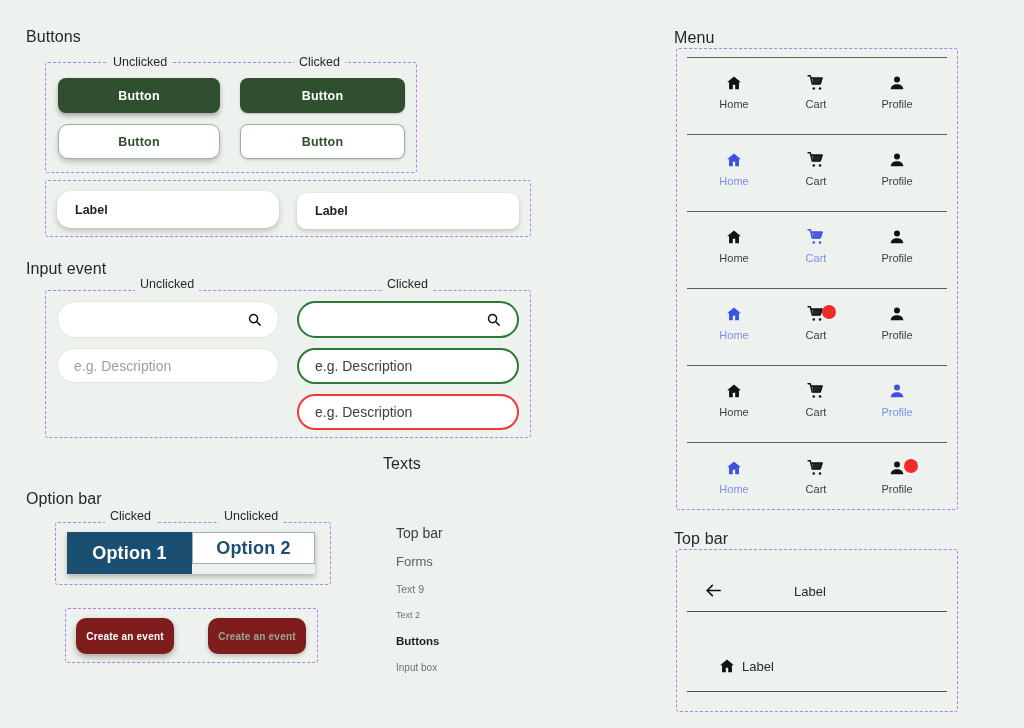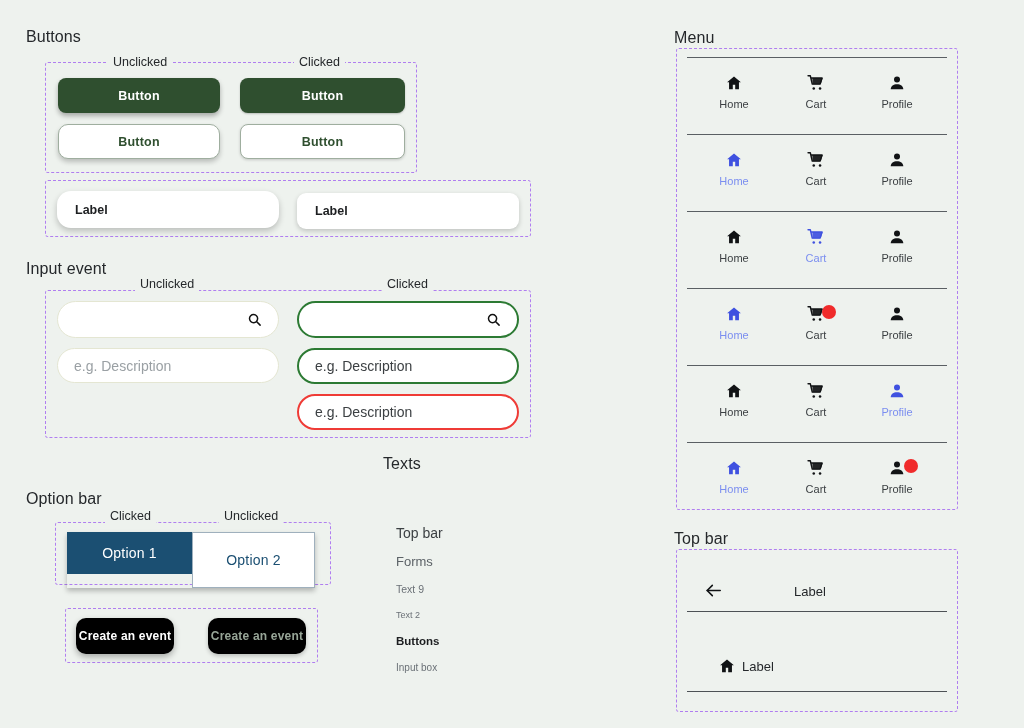--- a/index.html
+++ b/index.html
@@ -82,31 +82,31 @@
   .inputbox.ok     { border: 2px solid #2c7a33; }
   .inputbox.error  { border: 2px solid #ef3b36; }
   .inputbox .ph    { color: #9aa0a4; }
   .inputbox .val   { color: #3c4043; }
   .inputbox .srch  { margin-left: auto; display: flex; align-items: center; }
 
   
   .optbar { position: absolute; display: flex; box-shadow: 0 3px 5px rgba(0,0,0,.25); }
   .opt {
     display: flex; align-items: center; justify-content: center;
-    font-size: 14px; font-weight: normal; cursor: pointer;
+    font-size: 18px; font-weight: bold; cursor: pointer;
     letter-spacing: .2px;
   }
   .opt.on  { background: #1b4f72; color: #ffffff; }
   .opt.off { background: #ffffff; color: #1b4f72; border: 1px solid #9fb0bd; }
 
   .event-btn {
     position: absolute;
     display: flex; align-items: center; justify-content: center;
-    background: #000000; border-radius: 10px;
-    font-size: 12px; font-weight: bold;
+    background: #7f1d1d; border-radius: 10px;
+    font-size: 10px; font-weight: bold;
     letter-spacing: .2px; cursor: pointer;
   }
   .event-btn.primary { color: #ffffff; box-shadow: 0 3px 6px rgba(0,0,0,.30); }
   .event-btn.muted   { color: #97a597; box-shadow: 0 2px 4px rgba(0,0,0,.22); }
 
   
   .texts { position: absolute; left: 396px; top: 525px; }
   .t-h1 { font-size: 21px; font-weight: bold; color: #111315; letter-spacing: -.2px; margin-bottom: 13px; }
   .t-h2 { font-size: 14px; color: #3c4043; margin-bottom: 13px; }
   .t-h3 { font-size: 13px; color: #5c6267; margin-bottom: 14px; }
@@ -190,21 +190,21 @@
   </div>
 
   <div class="section-title" style="left:26px; top:490px;">Option bar</div>
 
   <div class="dashed" style="left:55px; top:522px; width:276px; height:63px;"></div>
   <div class="state-label" style="left:105px; top:509px;">Clicked</div>
   <div class="state-label" style="left:219px; top:509px;">Unclicked</div>
 
   <div class="optbar" style="left:67px; top:532px;">
     <div class="opt on" style="width:125px; height:42px;">Option 1</div>
-    <div class="opt off" style="width:123px; height:56px;">Option 2</div>
+    <div class="opt off" style="width:123px; height:32px;">Option 2</div>
   </div>
 
   <div class="dashed" style="left:65px; top:608px; width:253px; height:55px;"></div>
   <div class="event-btn primary" style="left:76px; top:618px; width:98px; height:36px;">Create an event</div>
   <div class="event-btn muted" style="left:208px; top:618px; width:98px; height:36px;">Create an event</div>
 
   <div class="section-title" style="left:383px; top:455px;">Texts</div>
   <div class="texts">
     <div class="t-h2">Top bar</div>
     <div class="t-h3">Forms</div>

